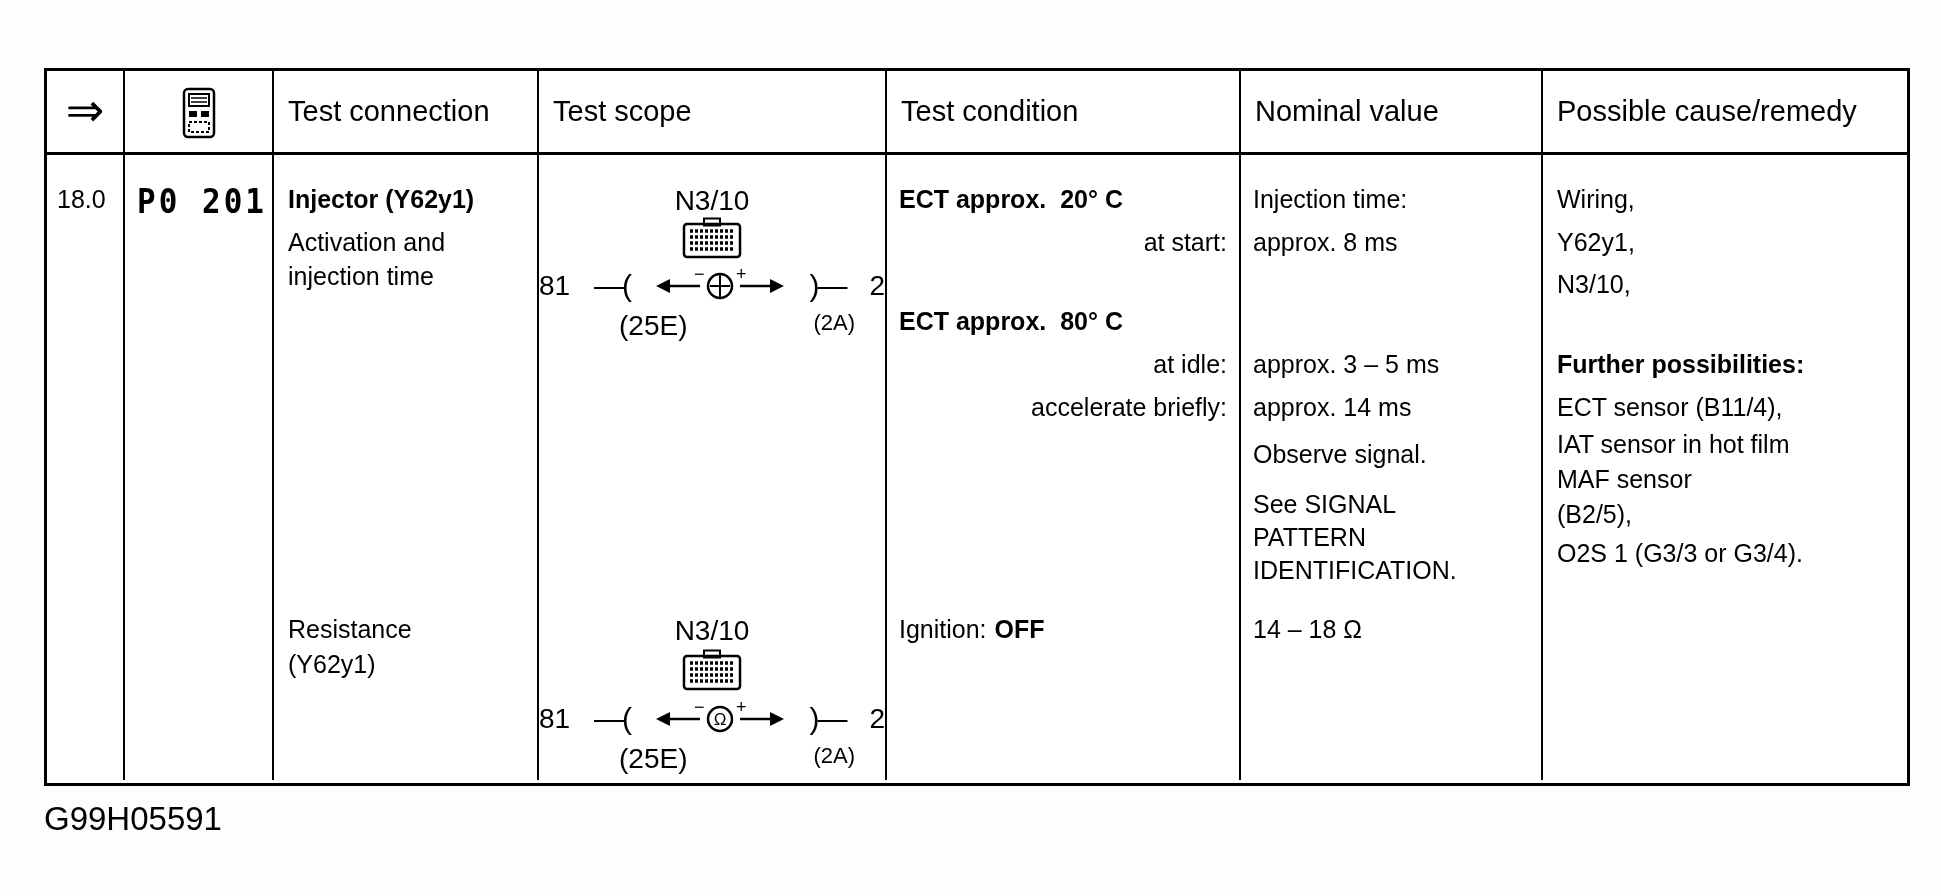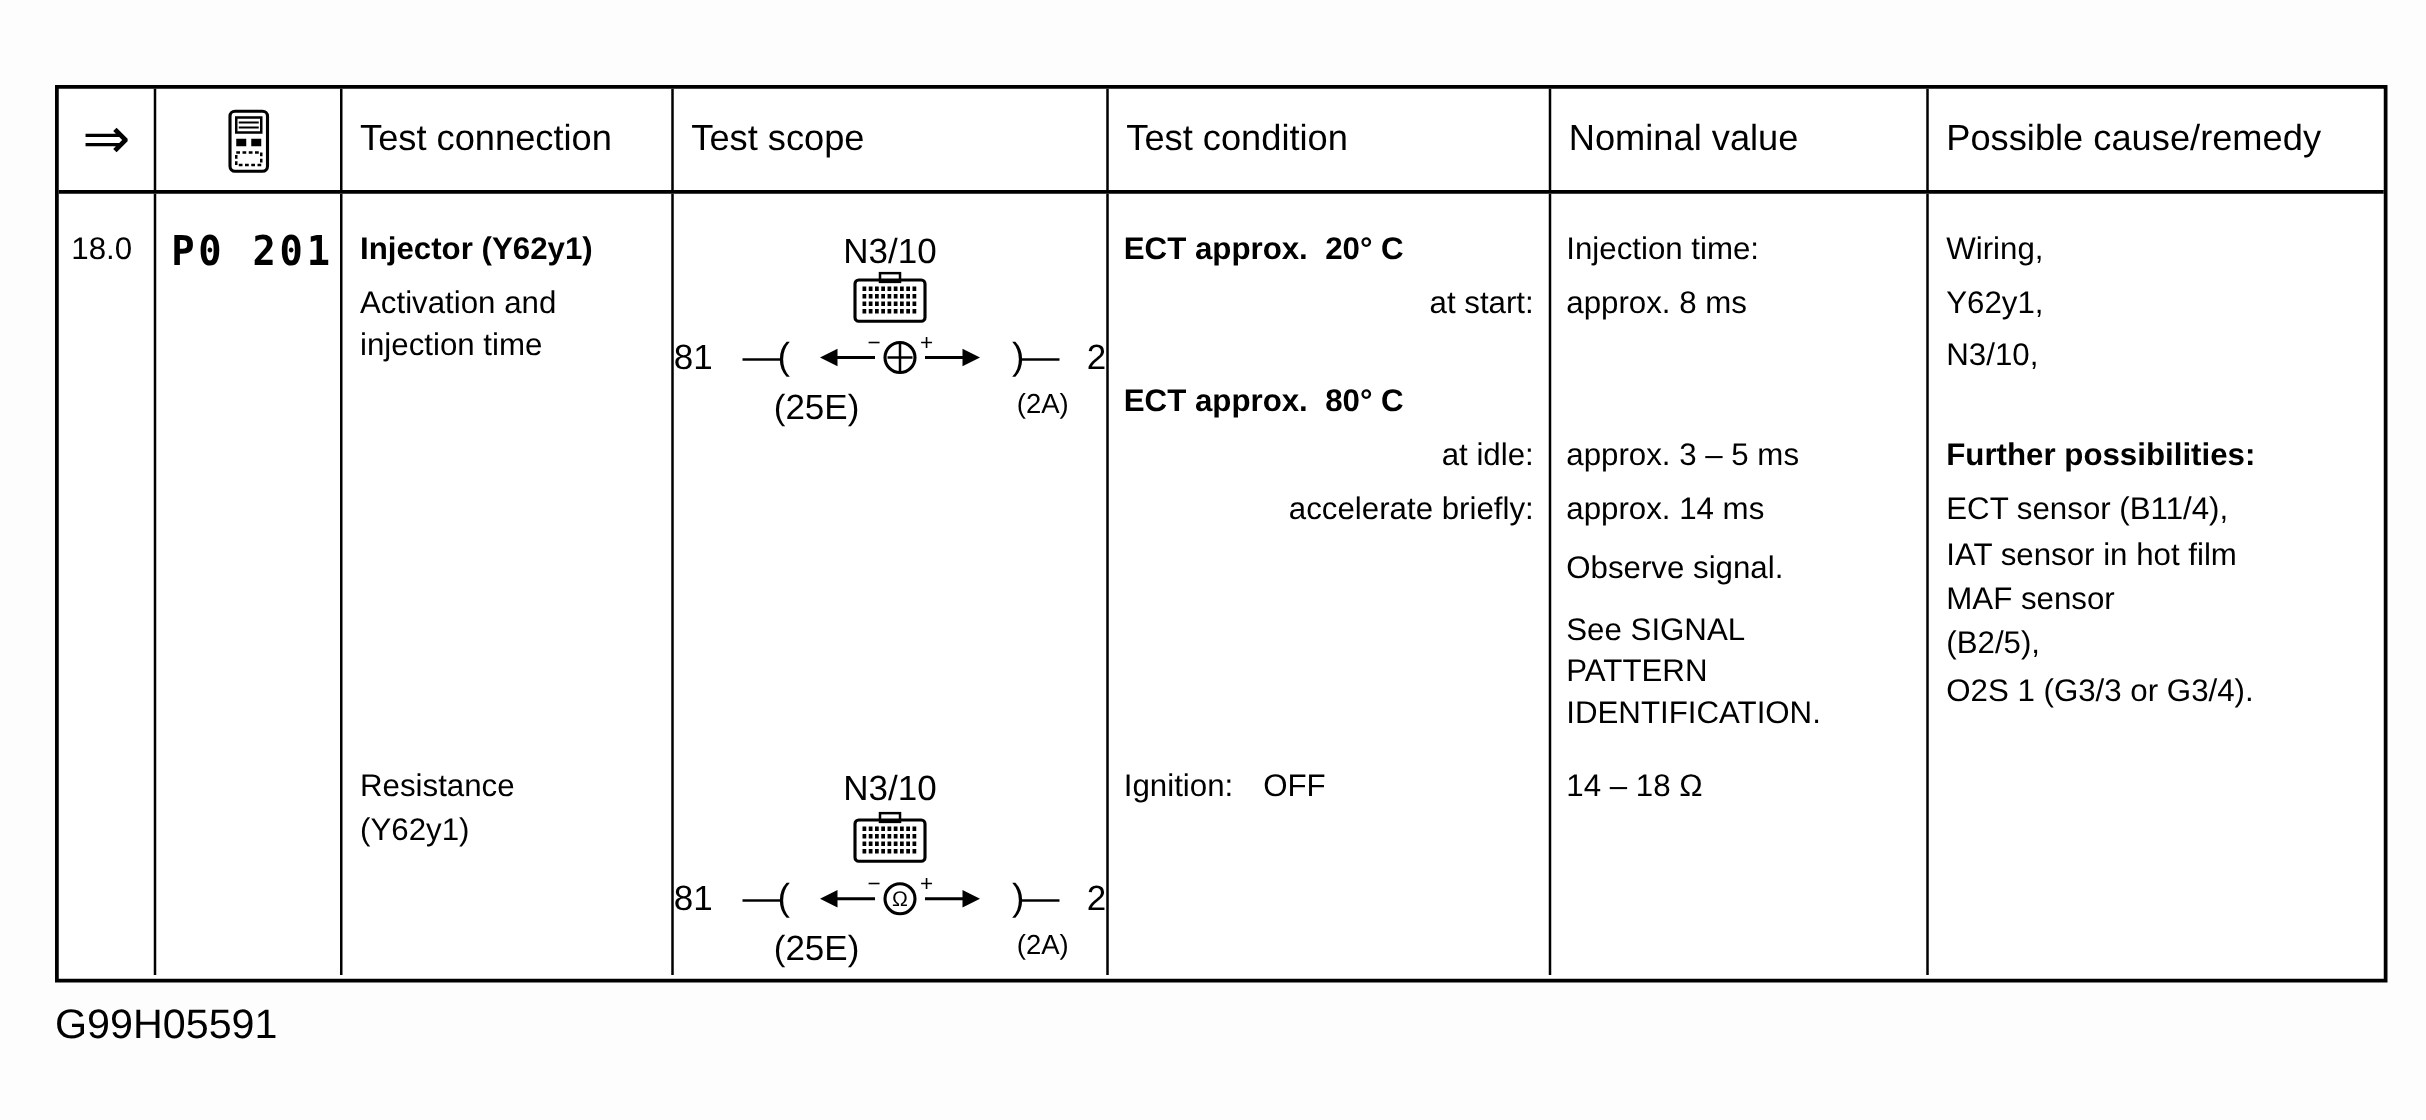--- a/index.html
+++ b/index.html
@@ -33,21 +33,21 @@
   }
   .conn-title { position:absolute; width:100%; text-align:center; font-size:28px; }
   .conn-icon { position:absolute; left:50%; transform:translateX(-50%); }
   .meter-row {
     position:absolute; width:100%; display:flex; justify-content:space-between;
     align-items:center; gap:6px; font-size:28px;
   }
   .plug { font-size:30px; letter-spacing:-2px; }
   .socket-l { position:absolute; left:33px; font-size:28px;margin-left:47px; }
   .socket-r { position:absolute; right:30px; font-size:22px; }
-  .off { margin-left:24px; font-weight:400; }
+  .off { margin-left:8px; font-weight:700; }
   .footer-code { position:absolute; left:44px; top:800px; font-size:33px; }
   svg { display:block; }
 </style>
 </head>
 <body>
 
 <div class="page">
 
   <div class="dtable">
 

